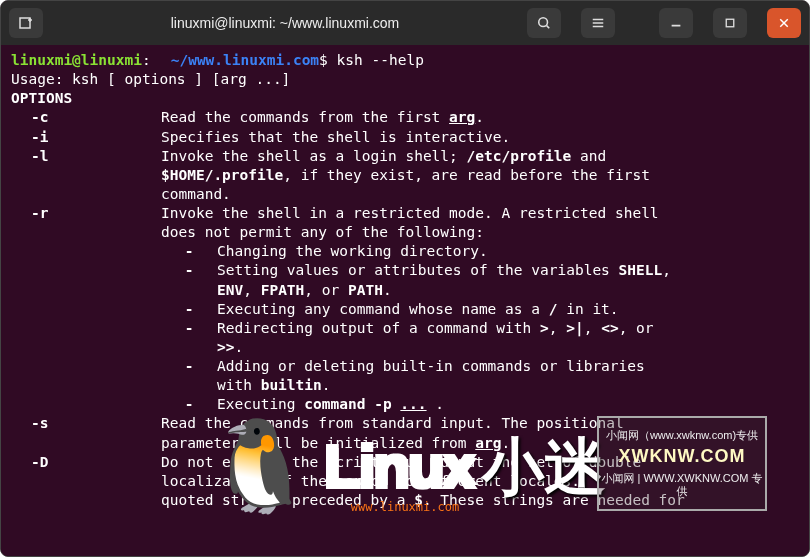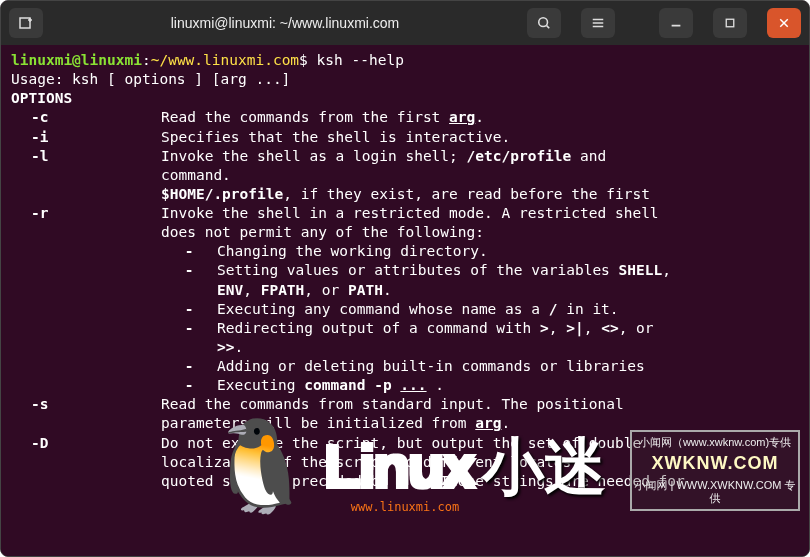--- a/index.html
+++ b/index.html
@@ -6,37 +6,37 @@
 body { width: 810px; height: 557px; font-family: sans-serif; overflow: hidden; position: relative; }
 .window { width: 810px; height: 557px; display: flex; flex-direction: column; background: #2b0a1a; border-radius: 8px; overflow: hidden; border: 1px solid #444; }
 .titlebar { height: 44px; background: #2a2a2a; display: flex; align-items: center; padding: 0 8px; gap: 20px; color: #ddd; }
 .tb-btn { width: 34px; height: 30px; border-radius: 6px; background: #3a3a3a; display: flex; align-items: center; justify-content: center; color: #ddd; font-size: 14px; }
 .tb-btn.close { background: #d9552b; color: #fff; }
 .title-center { flex: 1; text-align: center; font-weight: 500; color: #eee; font-size: 14px; }
 .spacer { width: 4px; }
 .terminal { flex: 1; padding: 6px 10px; font-family: "DejaVu Sans Mono", monospace; font-size: 14.5px; line-height: 1.32; color: #fff; background: #300a24; overflow: hidden; position: relative; }
 .prompt-user { color: #8ae234; font-weight: bold; }
 .prompt-sep { color: #fff; }
-.prompt-path { color: #fde047; font-weight: normal; }
+.prompt-path { color: #3b82f6; font-weight: bold; margin-left: 20px; }
 .cmd { color: #fff; }
 .bold { font-weight: bold; }
 .und { text-decoration: underline; }
 .row { white-space: pre-wrap; }
 .opt-block { display: flex; }
 .flag { width: 50px; flex-shrink: 0; font-weight: bold; padding-left: 20px; }
 .desc { flex: 1; padding-left: 100px; text-indent: -0px; }
 .sub { display: flex; padding-left: 150px; }
 .sub-dash { width: 56px; flex-shrink: 0; font-weight: bold; text-align: center; }
 .sub-text { flex: 1; }
 .watermark { position: absolute; bottom: 30px; left: 50%; transform: translateX(-50%); width: 100%; pointer-events: none; display: flex; align-items: center; justify-content: center; gap: 8px; }
 .penguin { font-size: 90px; }
 .wm-text { font-family: Arial Black, sans-serif; font-size: 60px; font-weight: 900; color: #ffffff; text-shadow: 2px 2px 0 #fff, -2px -2px 0 #fff, 2px -2px 0 #fff, -2px 2px 0 #fff; letter-spacing: -2px; }
 .wm-sub { color: #f97316; font-size: 12px; position: absolute; bottom: 10px; }
 .wm-chars { color: #fff; font-size: 62px; font-weight: bold; text-shadow: 2px 2px 3px #000; font-family: "Microsoft YaHei", sans-serif; }
-.corner-box { position: absolute; right: 9px; bottom: 45px; width: 170px; height: 81px; border: 2px solid #aaa; background: rgba(60,40,50,0.3); display: flex; flex-direction: column; align-items: center; justify-content: center; color: #eee; font-size: 11px; font-family: "Microsoft YaHei", sans-serif; line-height: 1.2; text-align: center; pointer-events: none; margin-top: 44px; }
+.corner-box { position: absolute; right: 42px; bottom: 45px; width: 170px; height: 95px; border: 2px solid #aaa; background: rgba(60,40,50,0.3); display: flex; flex-direction: column; align-items: center; justify-content: center; color: #eee; font-size: 11px; font-family: "Microsoft YaHei", sans-serif; line-height: 1.2; text-align: center; pointer-events: none; margin-top: 44px; }
 .corner-big { font-size: 18px; font-weight: bold; letter-spacing: 1px; color: #fef9c3; margin: 4px 0; }
 </style>
 </head>
 <body>
 
 <div class="window">
   <div class="titlebar">
     <div class="tb-btn">
       <svg width="16" height="16" viewBox="0 0 16 16">
           <rect x="2" y="3" width="10" height="10" fill="none" stroke="#ddd" stroke-width="1.5"></rect>
@@ -91,25 +91,25 @@
       <div class="flag">-i</div>
       <div class="desc">Specifies that the shell is interactive.</div>
     </div>
 
     <div class="opt-block">
       <div class="flag">-l</div>
       <div class="desc"><span>Invoke the shell as a login shell; </span><span class="bold">/etc/profile</span><span> and</span></div>
     </div>
     <div class="opt-block">
         <div class="flag"></div>
-        <div class="desc">command.</div>
+        <div class="desc"><span class="bold">$HOME/.profile</span><span>, if they exist, are read before the first</span></div>
       </div>
     <div class="opt-block">
         <div class="flag"></div>
-        <div class="desc"><span class="bold">$HOME/.profile</span><span>, if they exist, are read before the first</span></div>
+        <div class="desc">command.</div>
       </div>
 
     <div class="opt-block">
       <div class="flag">-r</div>
       <div class="desc">Invoke the shell in a restricted mode. A restricted shell</div>
     </div>
     <div class="opt-block">
         <div class="flag"></div>
         <div class="desc">does not permit any of the following:</div>
       </div>
@@ -134,20 +134,24 @@
         <div class="sub-dash">-</div>
         <div class="sub-text"><span>Redirecting output of a command with </span><span class="bold">&gt;</span><span>, </span><span class="bold">&gt;|</span><span>, </span><span class="bold">&lt;&gt;</span><span>, or</span></div>
       </div>
     <div class="sub">
         <div class="sub-dash"></div>
         <div class="sub-text"><span class="bold">&gt;&gt;</span><span>.</span></div>
       </div>
     <div class="sub">
         <div class="sub-dash">-</div>
         <div class="sub-text">Adding or deleting built-in commands or libraries</div>
+      </div>
+    <div class="sub">
+        <div class="sub-dash"></div>
+        <div class="sub-text"><span>with </span><span class="bold">builtin</span><span>.</span></div>
       </div>
     <div class="sub">
         <div class="sub-dash">-</div>
         <div class="sub-text"><span>Executing </span><span class="bold">command -p</span><span> </span><span class="bold und">...</span><span> .</span></div>
       </div>
 
     <div class="opt-block">
       <div class="flag">-s</div>
       <div class="desc">Read the commands from standard input. The positional</div>
     </div>

